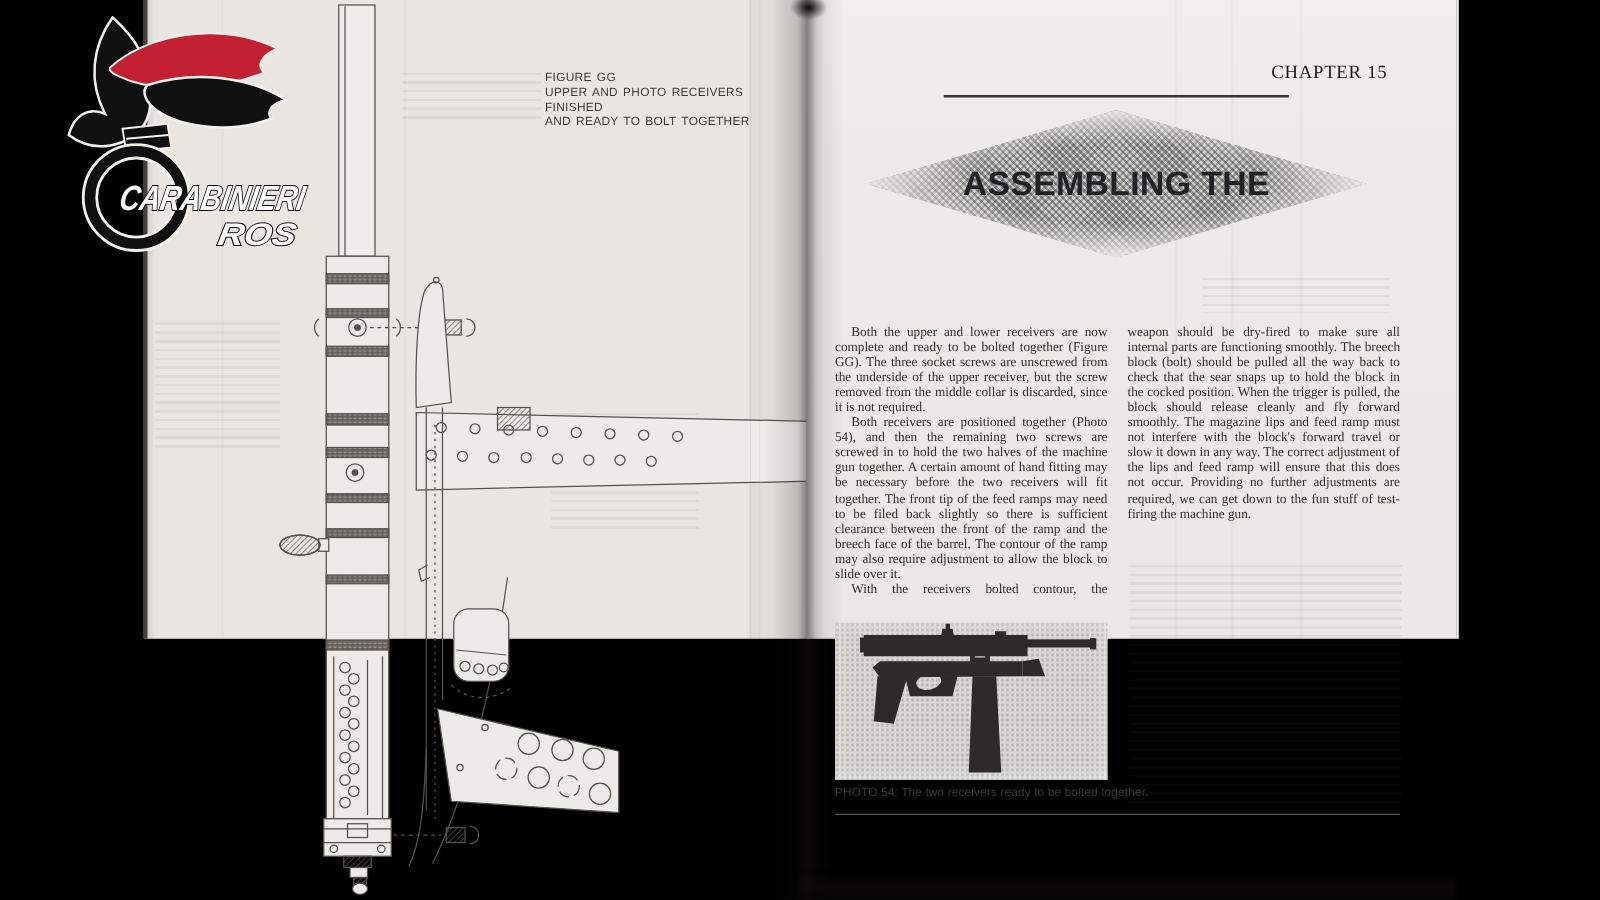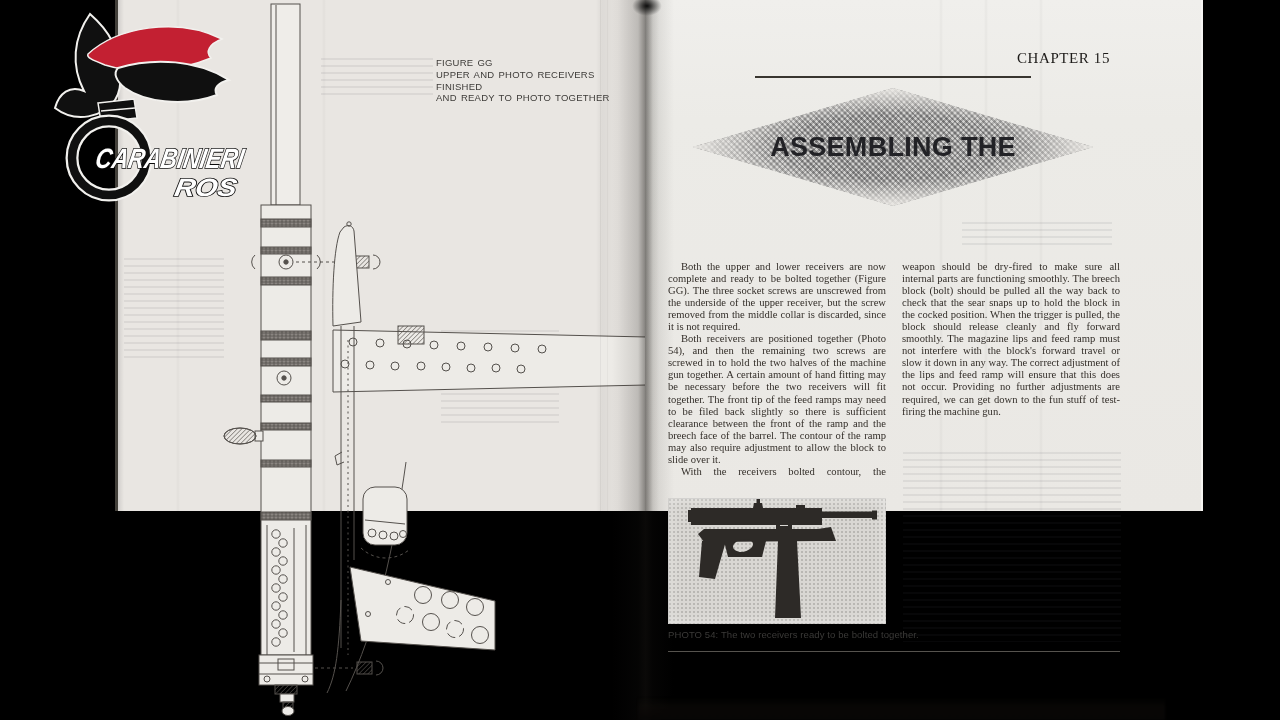--- a/index.html
+++ b/index.html
@@ -1,20 +1,20 @@
 <!DOCTYPE html>
 <html><head>
 <meta charset="utf-8">
 <style>
   html,body { margin:0; padding:0; background:#000; }
   .stage { position:relative; width:1280px; height:720px; background:#000; overflow:hidden;
            font-family:"Liberation Serif", serif; }
 
   
-  .page { position:absolute; top:0; height:511px;padding-left:36px; }
+  .page { position:absolute; top:0; height:511px; }
   .page-left {
     left:115px; width:530px;
     background:
       linear-gradient(90deg, rgba(0,0,0,.10) 0, rgba(0,0,0,0) 6px),
       linear-gradient(90deg, rgba(0,0,0,0) 478px, rgba(0,0,0,.05) 484px, rgba(0,0,0,.02) 500px, rgba(0,0,0,.10) 528px),
       linear-gradient(90deg, rgba(0,0,0,0) 58px, rgba(0,0,0,.03) 60px, rgba(0,0,0,0) 62px),
       linear-gradient(90deg, rgba(0,0,0,0) 204px, rgba(0,0,0,.03) 206px, rgba(0,0,0,0) 208px),
       #e9e6e2;
     border-left:3px solid #43403a;
   }
@@ -110,21 +110,21 @@
 
   <div class="page page-left">
 
     <div class="ghost" style="left:6px; top:258px; width:100px; height:105px;"></div>
     <div class="ghost" style="left:323px; top:330px; width:118px; height:95px;"></div>
     <div class="ghost" style="left:203px; top:58px; width:112px; height:40px;"></div>
 
     <div class="fig-caption">
       <div>FIGURE GG</div>
       <div>UPPER AND PHOTO RECEIVERS FINISHED</div>
-      <div>AND READY TO PHOTO TOGETHER</div>
+      <div>AND READY TO BOLT TOGETHER</div>
     </div>
 
     <svg width="530" height="720" viewBox="0 0 530 720" style="position:absolute; left:0; top:0;" fill="none" stroke="#55514d" stroke-width="1">
       <defs>
         <pattern id="hatch" width="3.2" height="3.2" patternUnits="userSpaceOnUse" patternTransform="rotate(45)">
           <line x1="0" y1="0" x2="0" y2="3.2" stroke="#5a5651" stroke-width="1.1"></line>
         </pattern>
         <pattern id="bandfill" width="4" height="3" patternUnits="userSpaceOnUse">
           <rect width="4" height="3" fill="#98948f"></rect>
           <line x1="0" y1="1" x2="4" y2="1" stroke="#6e6a65" stroke-width=".7"></line>

